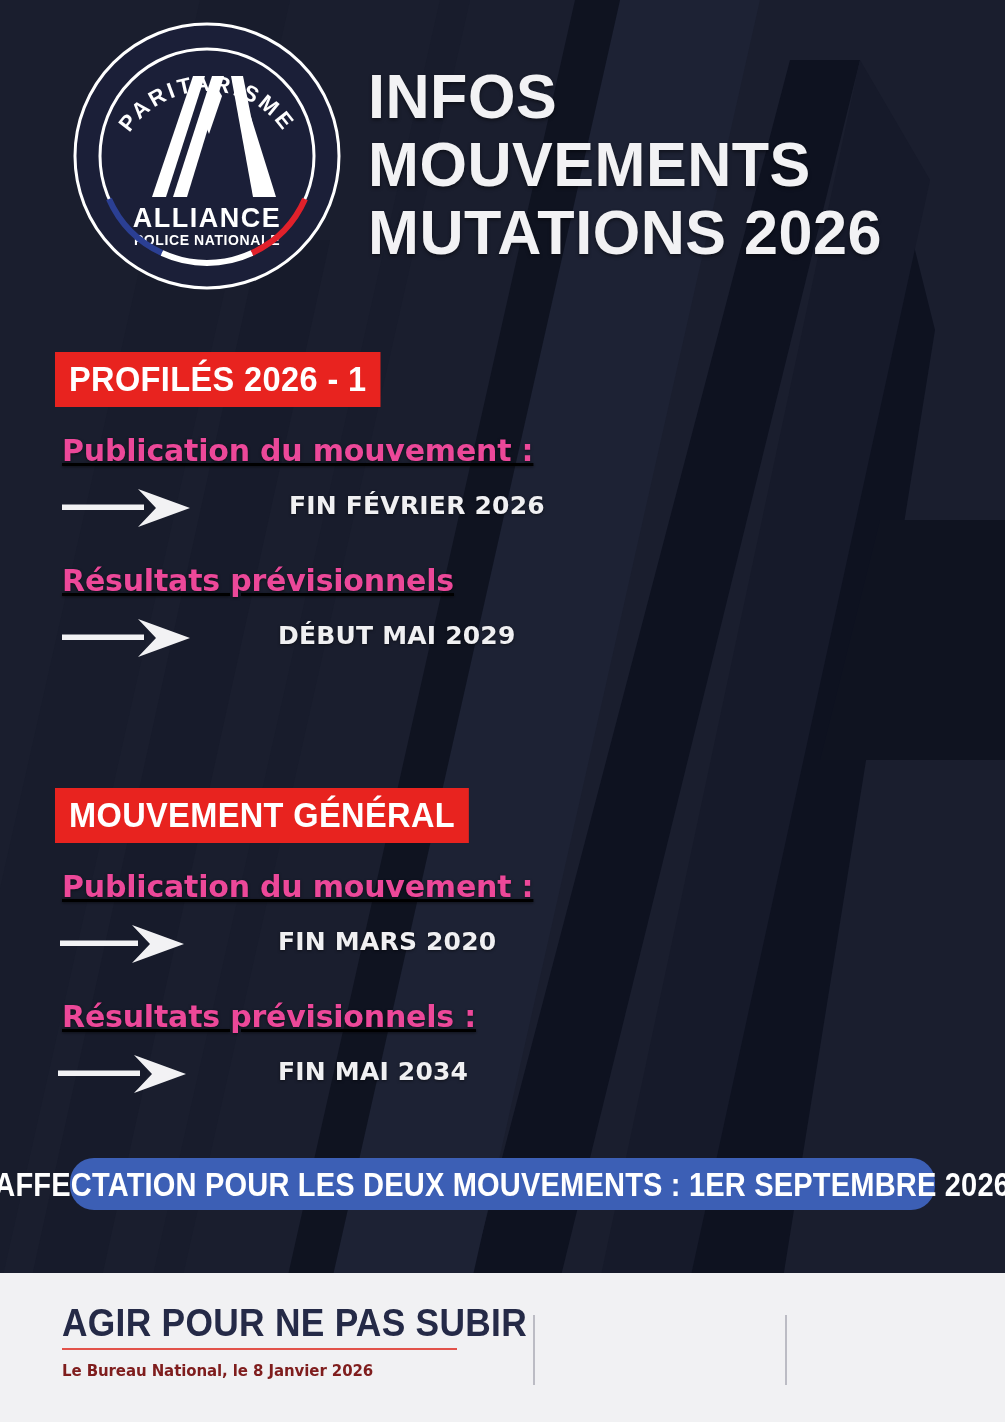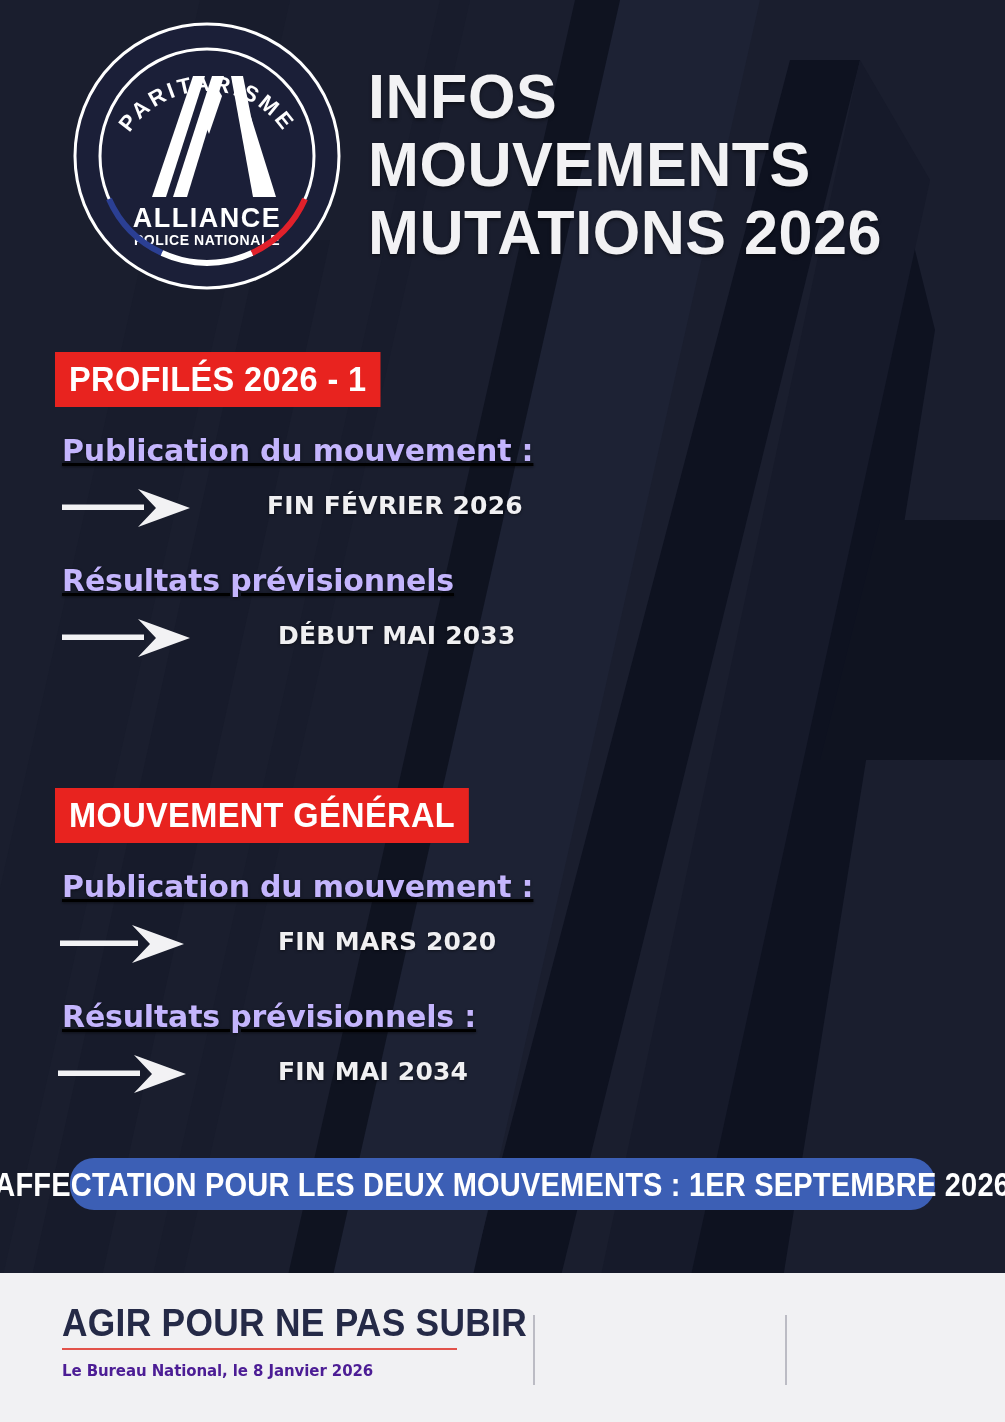--- a/index.html
+++ b/index.html
@@ -63,21 +63,21 @@
     text-transform:uppercase;
     letter-spacing:0.4px;
     transform:scaleX(0.93);
     transform-origin:left center;
     white-space:nowrap;
   }
 
   .label {
     margin-left:62px;
     margin-top:26px;
-    color:#c4b5fd;
+    color:#ec4899;
     font-family:"DejaVu Sans","Liberation Sans", sans-serif;
     font-weight:bold;
     font-size:30px;
     line-height:36px;
     letter-spacing:-0.2px;
     white-space:nowrap;
     text-shadow:0 1px 3px rgba(0,0,0,0.5);
   }
 
   .row {
@@ -97,21 +97,21 @@
     font-family:"DejaVu Sans","Liberation Sans", sans-serif;
     font-weight:bold;
     font-size:25px;
     line-height:30px;
     letter-spacing:0.2px;
     white-space:nowrap;
     text-shadow:0 1px 3px rgba(0,0,0,0.5);
   }
 
   
-  .row.r1 .arrow { left:62px; }   .row.r1 .value { left:267px;text-align:right; }
+  .row.r1 .arrow { left:62px; }   .row.r1 .value { left:289px;text-align:right; }
   .row.r2 .arrow { left:62px; }   .row.r2 .value { left:278px; }
   .row.r3 .arrow { left:60px; }   .row.r3 .value { left:278px; }
   .row.r4 .arrow { left:58px; }   .row.r4 .value { left:278px; }
 
   
   .banner {
     position:absolute;
     left:70px; top:1158px;
     width:865px; height:52px;
     background:#3c5fb5;
@@ -151,21 +151,21 @@
   .slogan-rule {
     width:395px; height:2px;
     background:#e2524a;
     margin-top:5px;
   }
   .footer-date {
     margin-top:12px;
     font-family:"DejaVu Sans","Liberation Sans", sans-serif;
     font-weight:bold;
     font-size:15px;
-    color:#4c1d95;
+    color:#7f1d1d;
     letter-spacing:-0.1px;
     white-space:nowrap;
   }
 
   .divider {
     position:absolute;
     width:2px; height:70px;
     background:#bcbcc4;
     top:42px;
   }
@@ -260,21 +260,21 @@
     </div>
 
     <div class="label">Résultats prévisionnels</div>
     <div class="row r2">
       <span class="arrow">
         <svg width="130" height="42" viewBox="0 0 130 42">
           <rect x="0" y="17.5" width="82" height="5.5" fill="#f2f2f4"></rect>
           <polygon points="76,2 128,21 76,40 94,21" fill="#f2f2f4"></polygon>
         </svg>
       </span>
-      <span class="value">DÉBUT MAI 2033</span>
+      <span class="value">DÉBUT MAI 2029</span>
     </div>
   </div>
 
   <div class="section" id="section-general">
     <div class="badge">MOUVEMENT GÉNÉRAL</div>
 
     <div class="label">Publication du mouvement :</div>
     <div class="row r3">
       <span class="arrow">
         <svg width="126" height="42" viewBox="0 0 126 42">

